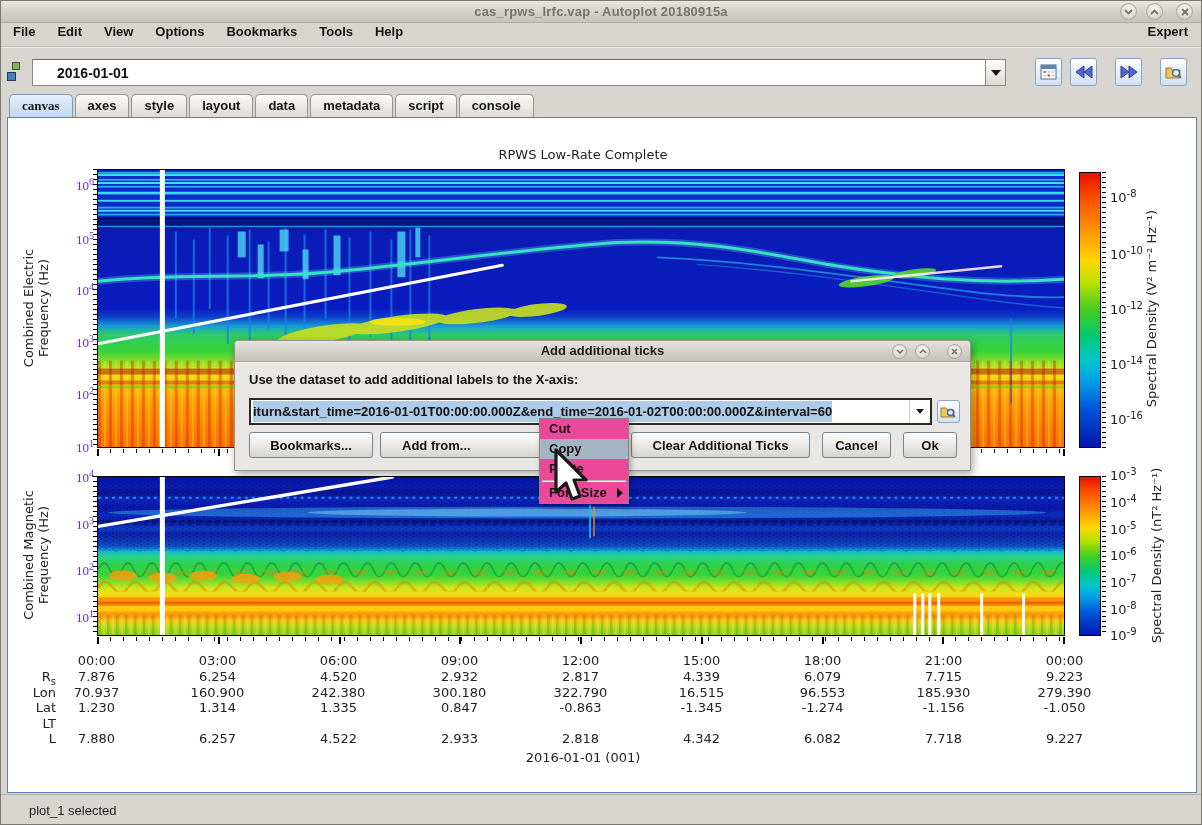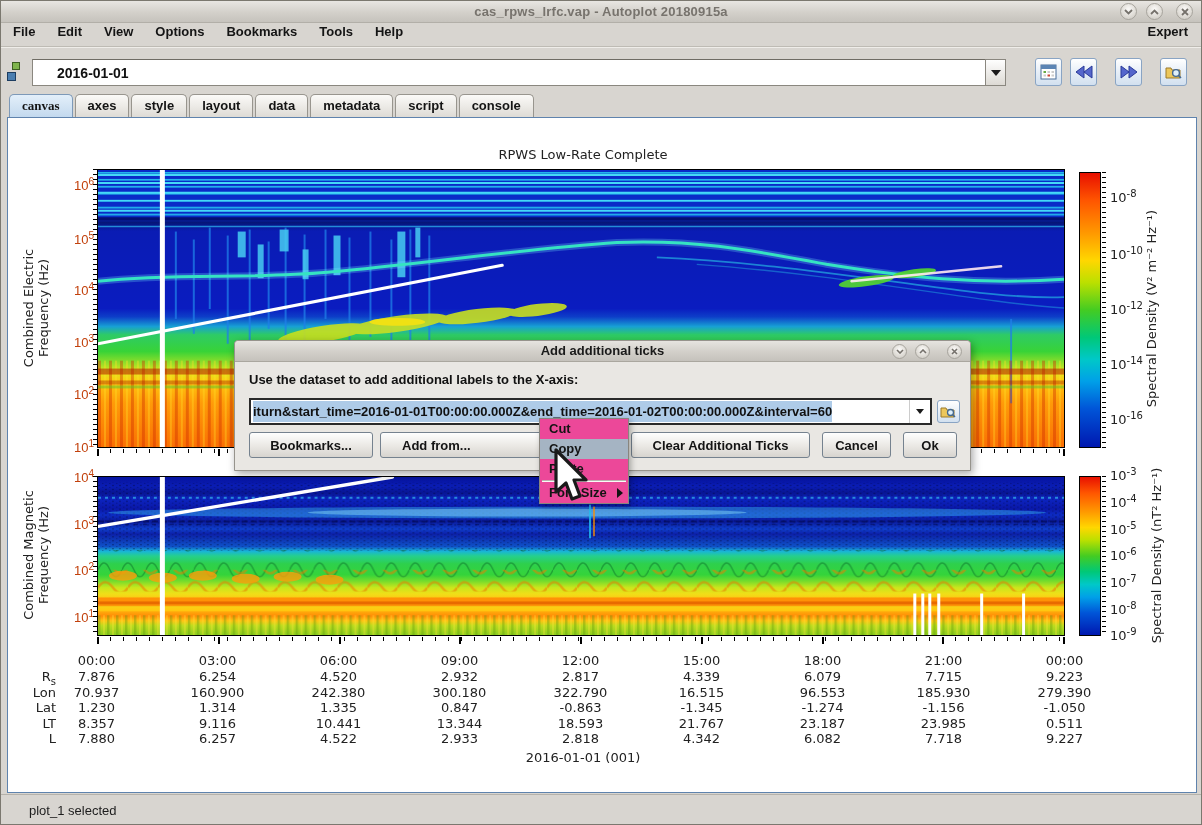--- a/index.html
+++ b/index.html
@@ -49,21 +49,21 @@
   .canvas{position:absolute;left:6px;top:116px;width:1190px;height:676px;background:#fff;
     border:1px solid #5f83ad;z-index:1;}
   .ptitle{position:absolute;left:0;top:29px;width:1150px;text-align:center;
     font-family:"DejaVu Sans",sans-serif;font-size:13px;color:#222;}
   .plot{position:absolute;border:1px solid #000;overflow:hidden;}
   .plot svg{position:absolute;left:0;top:0;width:100%;height:100%;display:block;}
   .cbar{position:absolute;border:1px solid #000;overflow:hidden;}
   .cbar .grad{width:100%;height:100%;}
   .ylab{position:absolute;width:300px;text-align:center;font-family:"DejaVu Sans",sans-serif;
     font-size:13px;color:#222;line-height:15px;transform:rotate(-90deg);}
-  .ytickcol .yt{position:absolute;right:0;font-family:Liberation Sans, sans-serif;font-size:13px;color:#c2410c;white-space:nowrap;}
+  .ytickcol .yt{position:absolute;right:0;font-family:Liberation Serif, serif;font-size:13px;color:#6d28d9;white-space:nowrap;}
   .ctickcol .yt{position:absolute;left:0;font-family:"DejaVu Sans",sans-serif;font-size:13px;color:#222;white-space:nowrap;}
   .yt sup{font-size:10px;}
   .tickstrip-y{position:absolute;width:4px;background:repeating-linear-gradient(180deg,#000 0 1px,transparent 1px 5px);}
   .tickstrip-x{position:absolute;height:4px;background:repeating-linear-gradient(90deg,#000 0 1px,transparent 1px 13px);}
   .majorx{position:absolute;left:89px;width:968px;display:flex;justify-content:space-between;}
   .majorx i{display:block;width:2px;height:7px;background:#000;}
   .xrow{position:absolute;left:28px;width:1089px;display:flex;}
   .xrow .cell{width:121px;text-align:center;font-family:"DejaVu Sans",sans-serif;font-size:13px;color:#222;}
   .rowlab{position:absolute;left:0;width:48px;text-align:right;font-family:"DejaVu Sans",sans-serif;font-size:13px;color:#222;}
   .rowlab sub{font-size:10px;}
@@ -489,31 +489,20 @@
         <div class="cell">1.314</div>
         <div class="cell">1.335</div>
         <div class="cell">0.847</div>
         <div class="cell">-0.863</div>
         <div class="cell">-1.345</div>
         <div class="cell">-1.274</div>
         <div class="cell">-1.156</div>
         <div class="cell">-1.050</div>
       </div>
     <div class="rowlab" style="top:598px;"><span>LT</span></div>
-    <div class="xrow" style="top:598px;">
-        <div class="cell">8.357</div>
-        <div class="cell">9.116</div>
-        <div class="cell">10.441</div>
-        <div class="cell">13.344</div>
-        <div class="cell">18.593</div>
-        <div class="cell">21.767</div>
-        <div class="cell">23.187</div>
-        <div class="cell">23.985</div>
-        <div class="cell">0.511</div>
-      </div>
     <div class="rowlab" style="top:613px;"><span>L</span></div>
     <div class="xrow" style="top:613px;">
         <div class="cell">7.880</div>
         <div class="cell">6.257</div>
         <div class="cell">4.522</div>
         <div class="cell">2.933</div>
         <div class="cell">2.818</div>
         <div class="cell">4.342</div>
         <div class="cell">6.082</div>
         <div class="cell">7.718</div>

